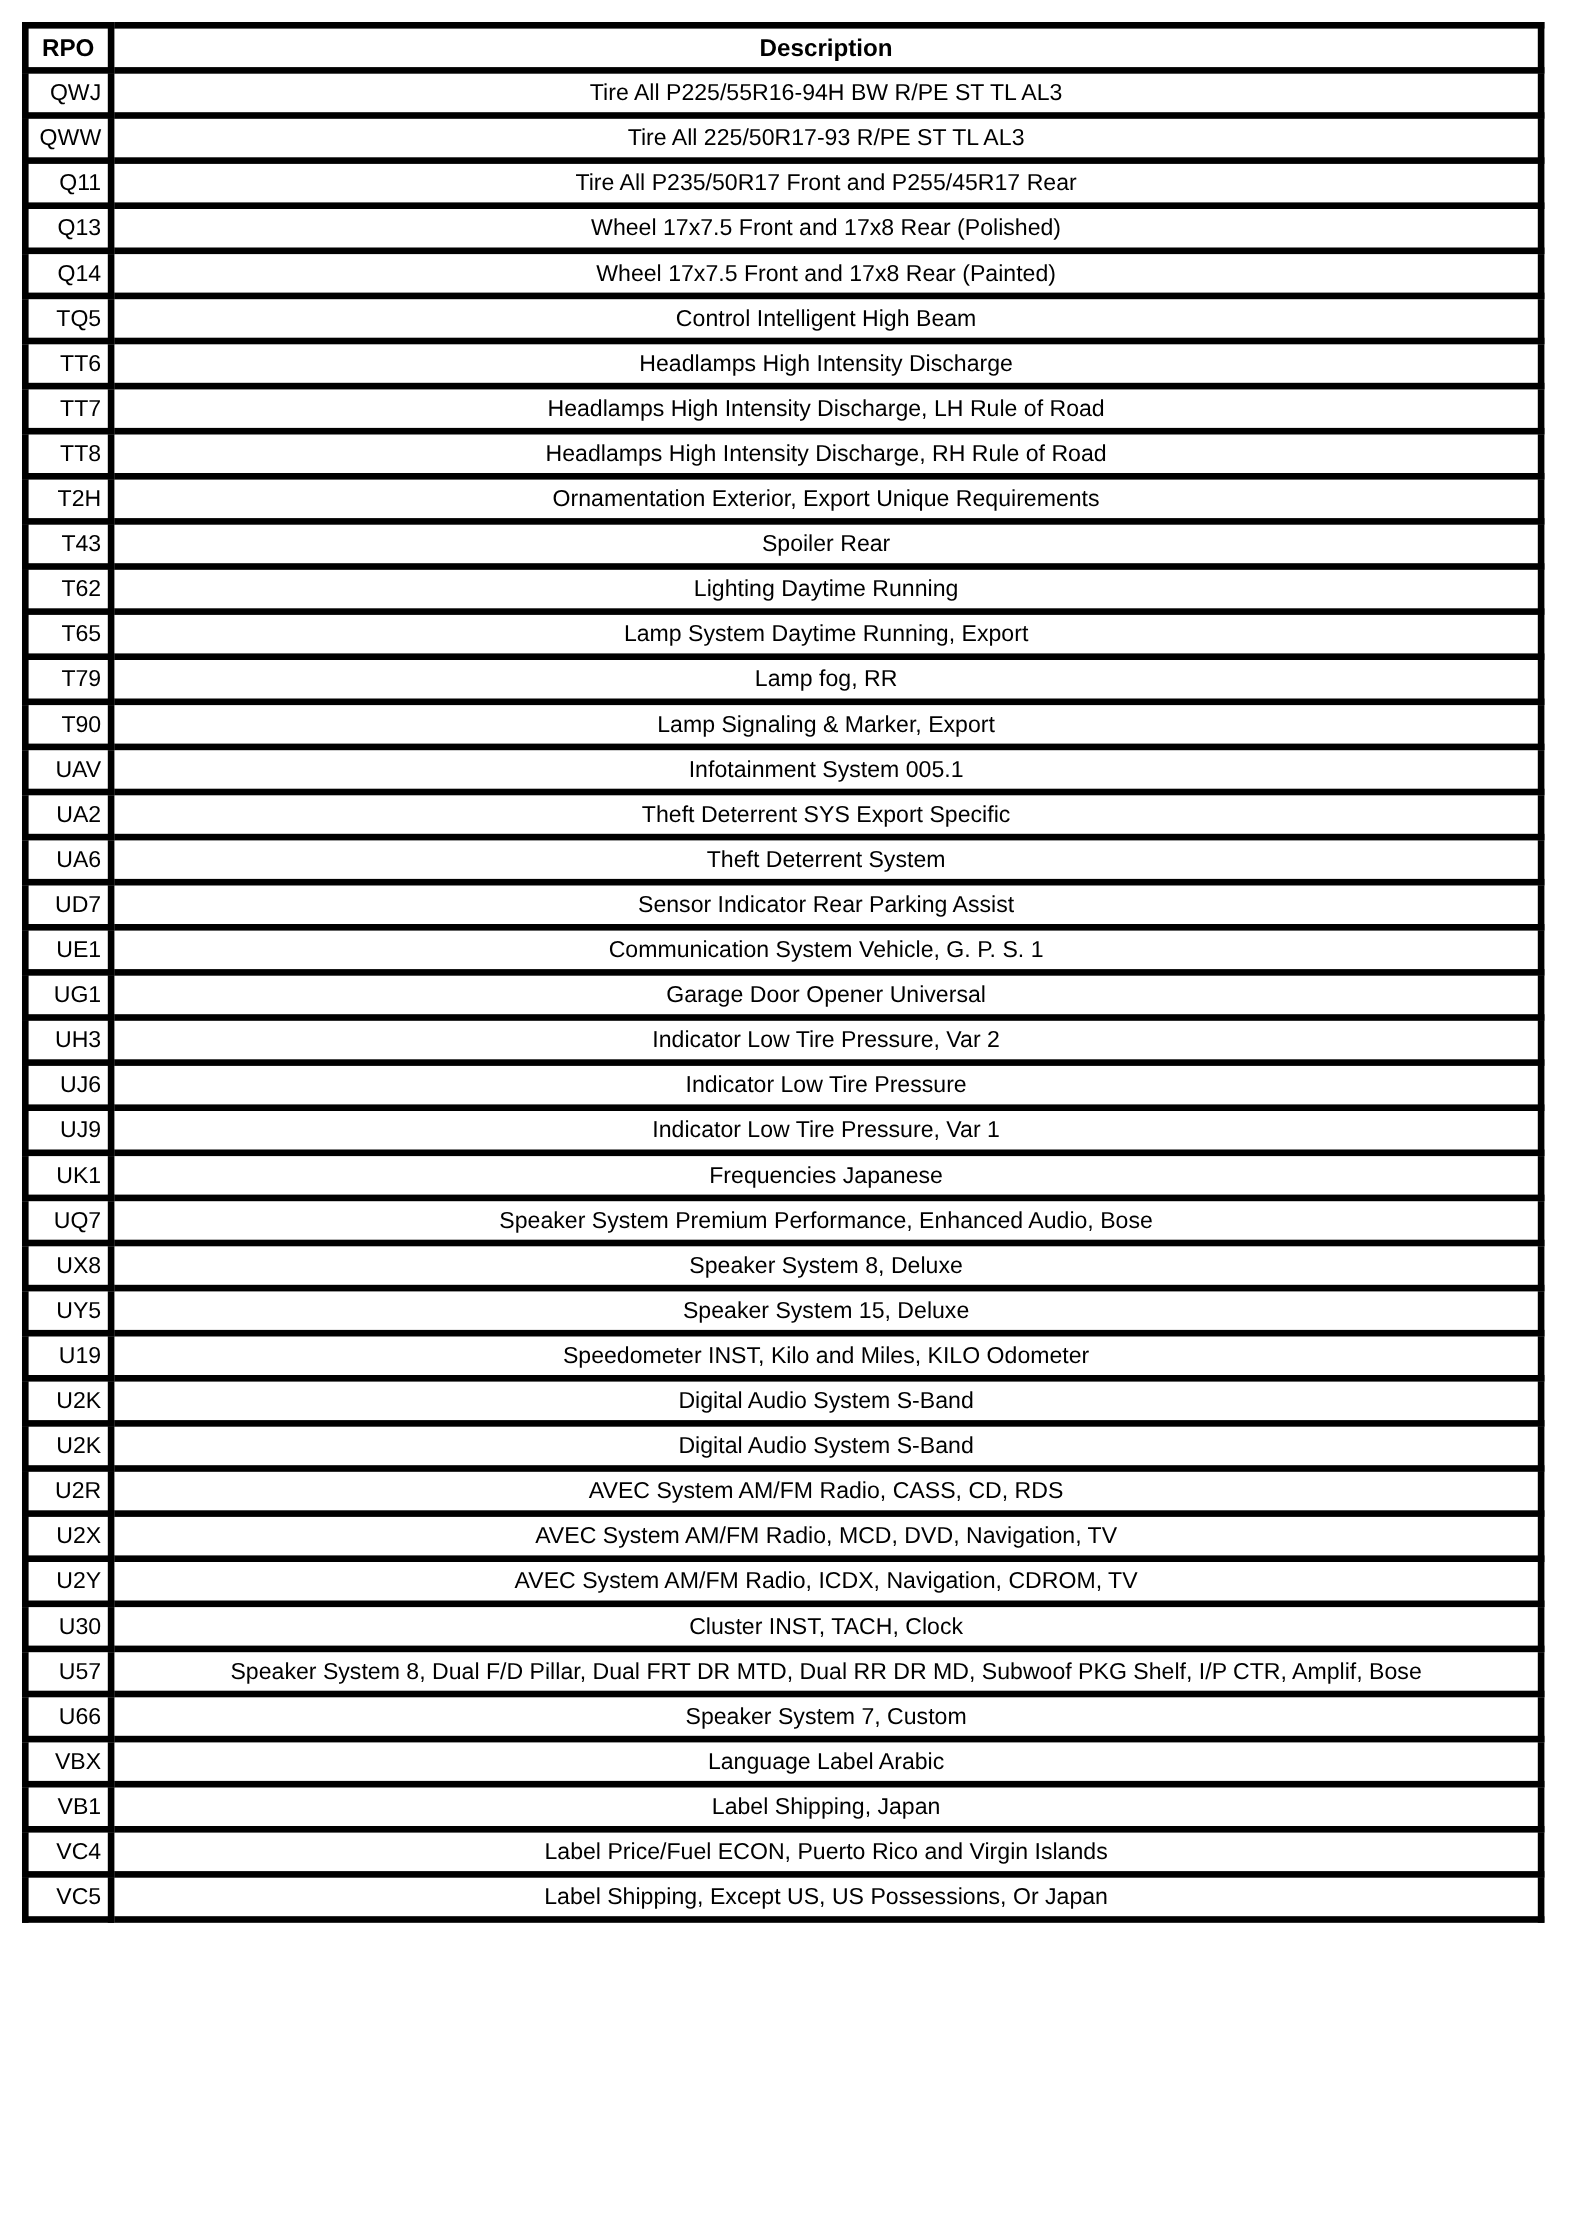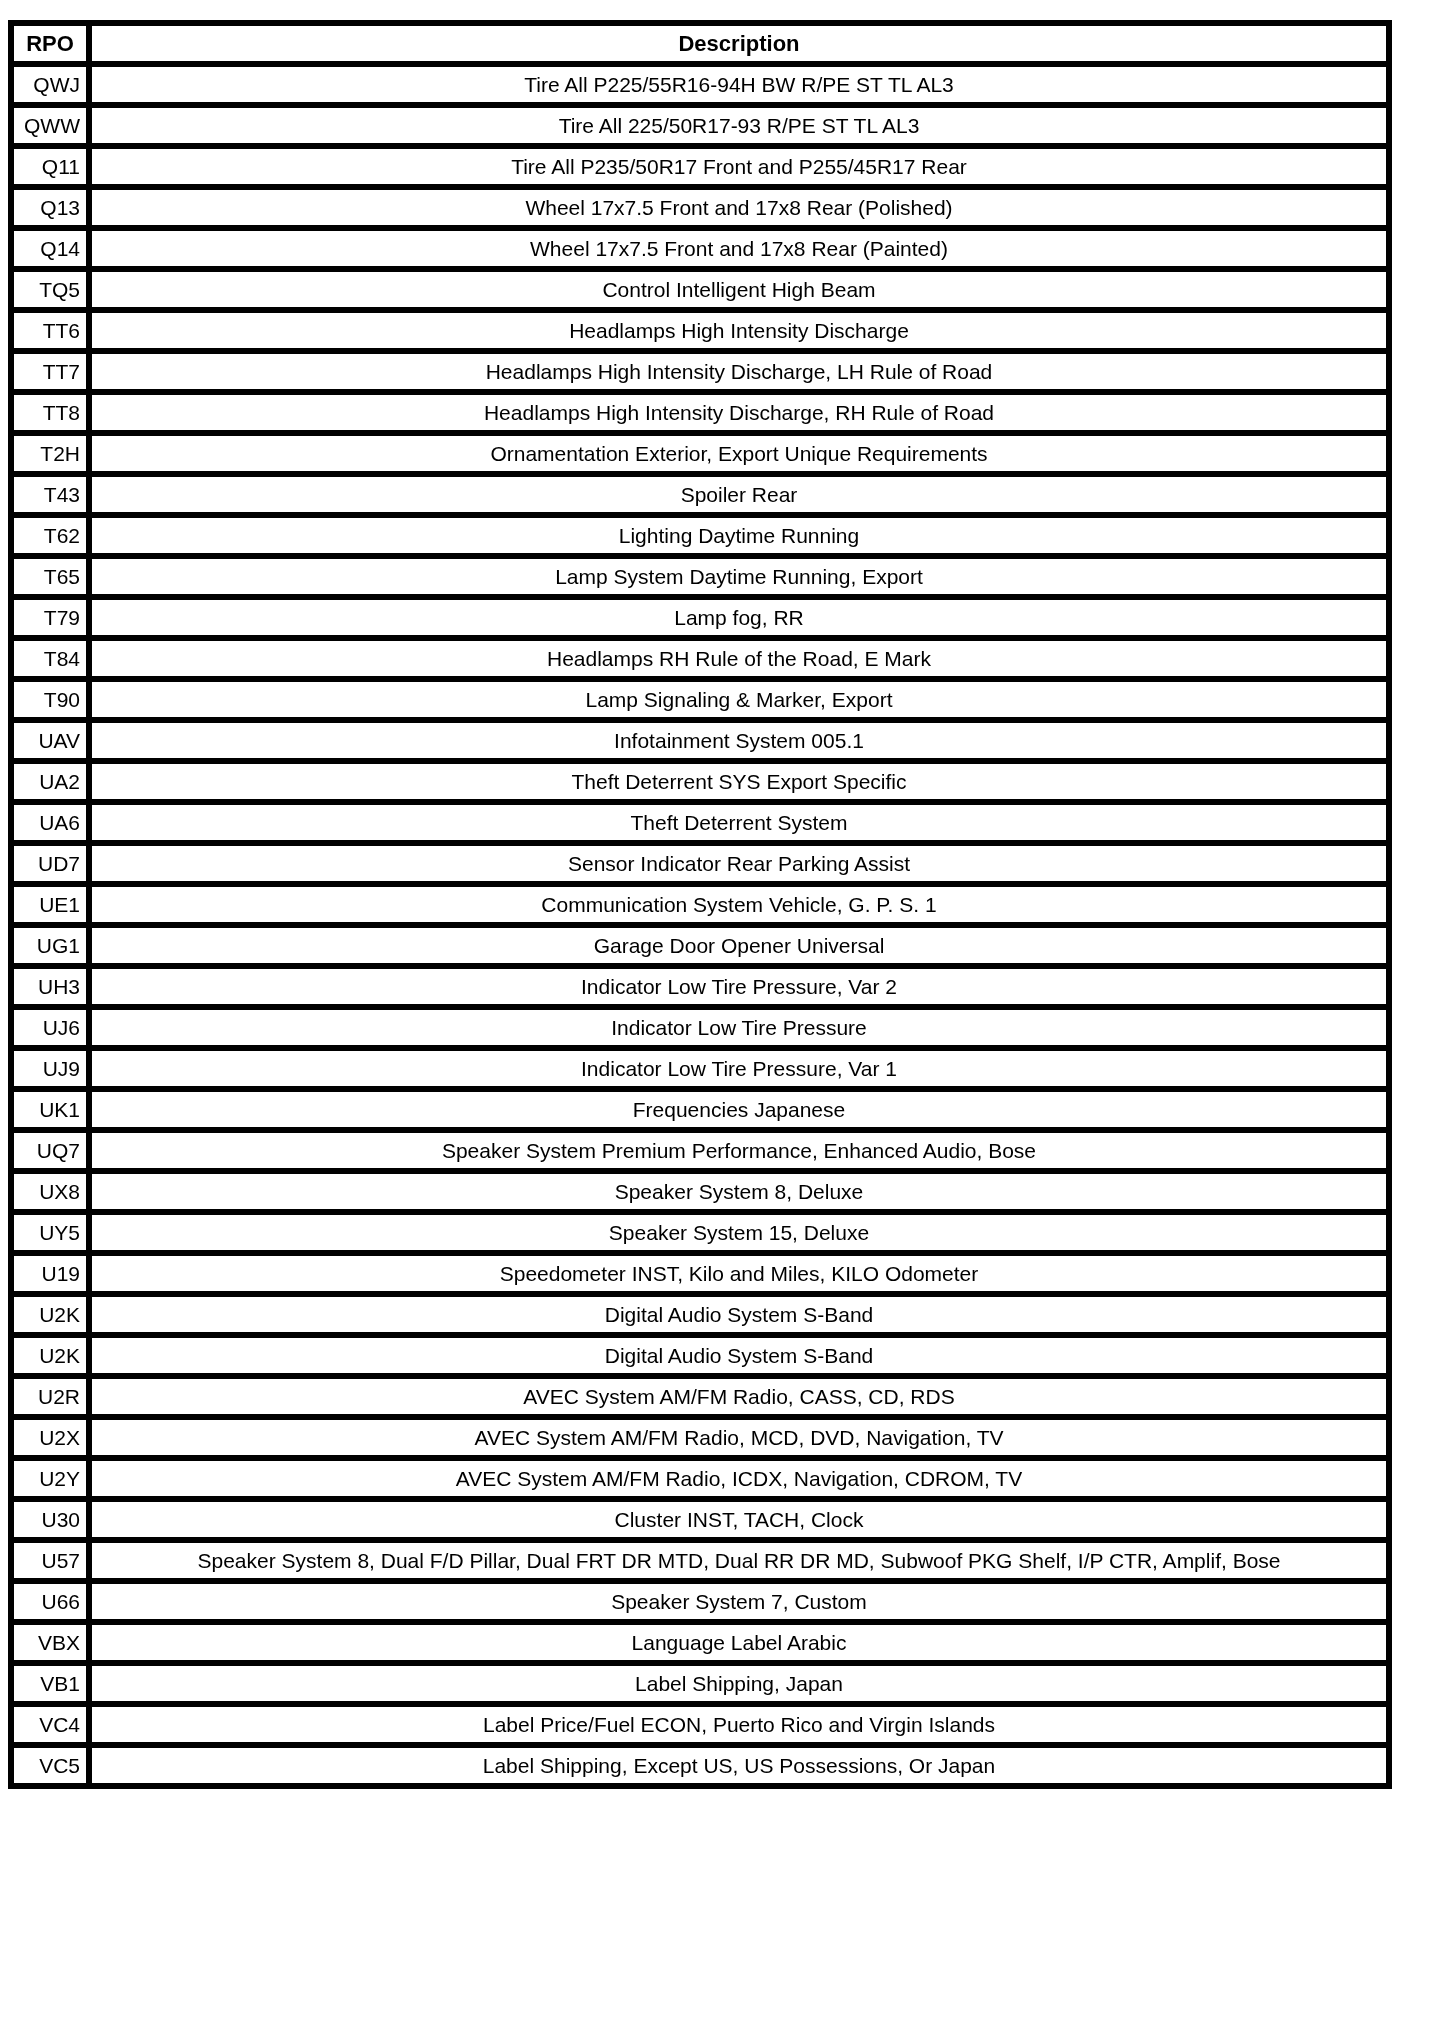--- a/index.html
+++ b/index.html
@@ -9,21 +9,21 @@
   }
   body {
     width: 1440px;
     height: 2024px;
     font-family: "Liberation Sans", sans-serif;
     color: #000000;
     overflow: hidden;
   }
   .page {
     position: absolute;
-    left: 8px;
+    left: 20px;
     top: 20px;
   }
   table.rpo-table {
     border-collapse: collapse;
     table-layout: fixed;
     width: 1384px;
     background: #ffffff;
   }
   table.rpo-table th,
   table.rpo-table td {
@@ -135,24 +135,20 @@
   <tr>
     <td class="rpo-cell">T65</td>
     <td class="desc-cell">Lamp System Daytime Running, Export</td>
   </tr>
 
   <tr>
     <td class="rpo-cell">T79</td>
     <td class="desc-cell">Lamp fog, RR</td>
   </tr>
 
-  <tr>
-    <td class="rpo-cell">T84</td>
-    <td class="desc-cell">Headlamps RH Rule of the Road, E Mark</td>
-  </tr>
 
   <tr>
     <td class="rpo-cell">T90</td>
     <td class="desc-cell">Lamp Signaling &amp; Marker, Export</td>
   </tr>
 
   <tr>
     <td class="rpo-cell">UAV</td>
     <td class="desc-cell">Infotainment System 005.1</td>
   </tr>

